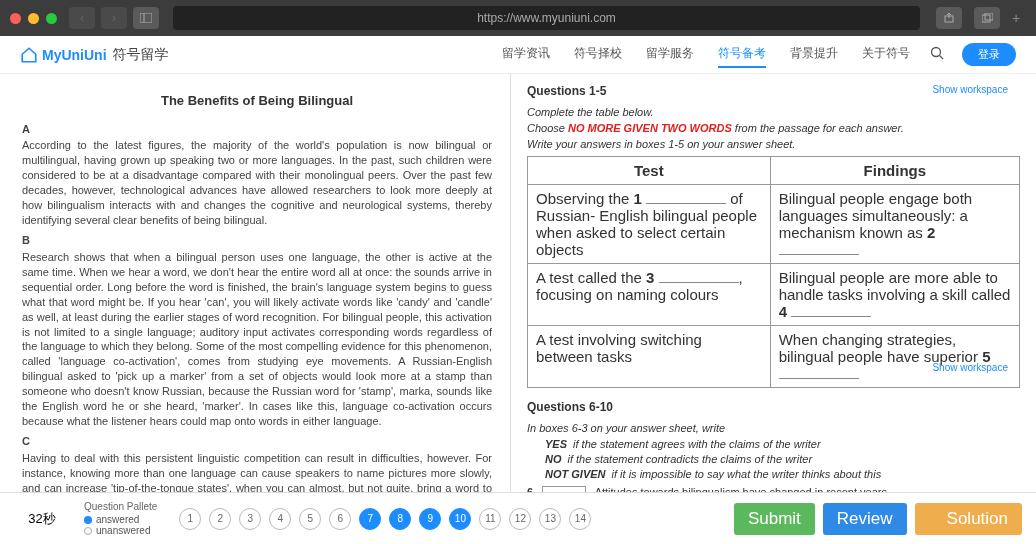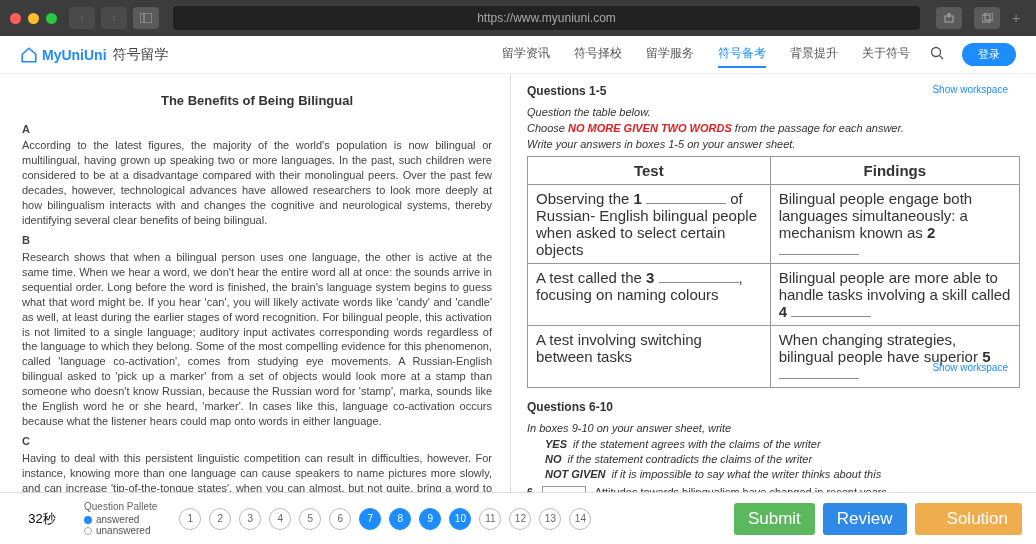--- a/index.html
+++ b/index.html
@@ -145,21 +145,21 @@
         <div class="sect-label">B</div>
         <p>Research shows that when a bilingual person uses one language, the other is active at the same time. When we hear a word, we don't hear the entire word all at once: the sounds arrive in sequential order. Long before the word is finished, the brain's language system begins to guess what that word might be. If you hear 'can', you will likely activate words like 'candy' and 'candle' as well, at least during the earlier stages of word recognition. For bilingual people, this activation is not limited to a single language; auditory input activates corresponding words regardless of the language to which they belong. Some of the most compelling evidence for this phenomenon, called 'language co-activation', comes from studying eye movements. A Russian-English bilingual asked to 'pick up a marker' from a set of objects would look more at a stamp than someone who doesn't know Russian, because the Russian word for 'stamp', marka, sounds like the English word he or she heard, 'marker'. In cases like this, language co-activation occurs because what the listener hears could map onto words in either language.</p>
         <div class="sect-label">C</div>
         <p>Having to deal with this persistent linguistic competition can result in difficulties, however. For instance, knowing more than one language can cause speakers to name pictures more slowly, and can increase 'tip-of-the-tongue states', when you can almost, but not quite, bring a word to mind. As a result, the constant juggling of two languages creates a need to control how much a person accesses a language at any given time. For this reason, bilingual people often perform better on tasks that require conflict management. In the classic Stroop Task, people see a word and are asked to name the colour of the word's font. When the colour and the word match (i., the word 'red' printed in red), people correctly name the colour more quickly than when the colour and the word don't match (i., the word 'red' printed in blue). This occurs because the word itself ('red') and its font colour (blue) conflict. Bilingual people often excel at tasks such as this, which tap into the ability to ignore competing perceptual information and focus on the relevant aspects of the input. Bilinguals are also better at switching between two tasks; for example, when bilinguals have to switch from categorizing objects by colour (red or green) to categorizing them by shape (circle or triangle), they do so more quickly than monolingual people, reflecting better cognitive control when having to make rapid changes of strategy.</p>
       </div>
   </div>
 
   <div class="col-right">
     <span class="show-ws" style="top:10px">Show workspace</span>
     <h3>Questions 1-5</h3>
-    <div class="instr">Question the table below.</div>
+    <div class="instr">Complete the table below.</div>
     <div class="instr">
       <span>Choose </span><span class="red">NO MORE GIVEN TWO WORDS</span><span> from the passage for each answer.</span>
     </div>
     <div class="instr">Write your answers in boxes 1-5 on your answer sheet.</div>
     <table class="tbl">
       <tbody>
           <tr>
             <th>Test</th>
             <th>Findings</th>
           </tr>
@@ -175,21 +175,21 @@
           </tr>
           <tr>
             <td>A test involving switching between tasks</td>
             <td>When changing strategies, bilingual people have superior <span class="num">5</span> <span class="blank"></span></td>
           </tr>
         </tbody>
     </table>
 
     <span class="show-ws" style="top:288px">Show workspace</span>
     <h3>Questions 6-10</h3>
-    <div class="instr">In boxes 9-10 on your answer sheet, write</div>
+    <div class="instr">In boxes 6-3 on your answer sheet, write</div>
     <div class="opts" id="opts">
         <div><span class="k">YES</span><span style="font-style:italic">if the statement agrees with the claims of the writer</span></div>
         <div><span class="k">NO</span><span style="font-style:italic">if the statement contradicts the claims of the writer</span></div>
         <div><span class="k">NOT GIVEN</span><span style="font-style:italic">if it is impossible to say what the writer thinks about this</span></div>
       </div>
     <div class="q6-row">
       <span class="num">6</span>
       <span class="q6-box"></span>
       <span>Attitudes towards bilingualism have changed in recent years.</span>
     </div>

